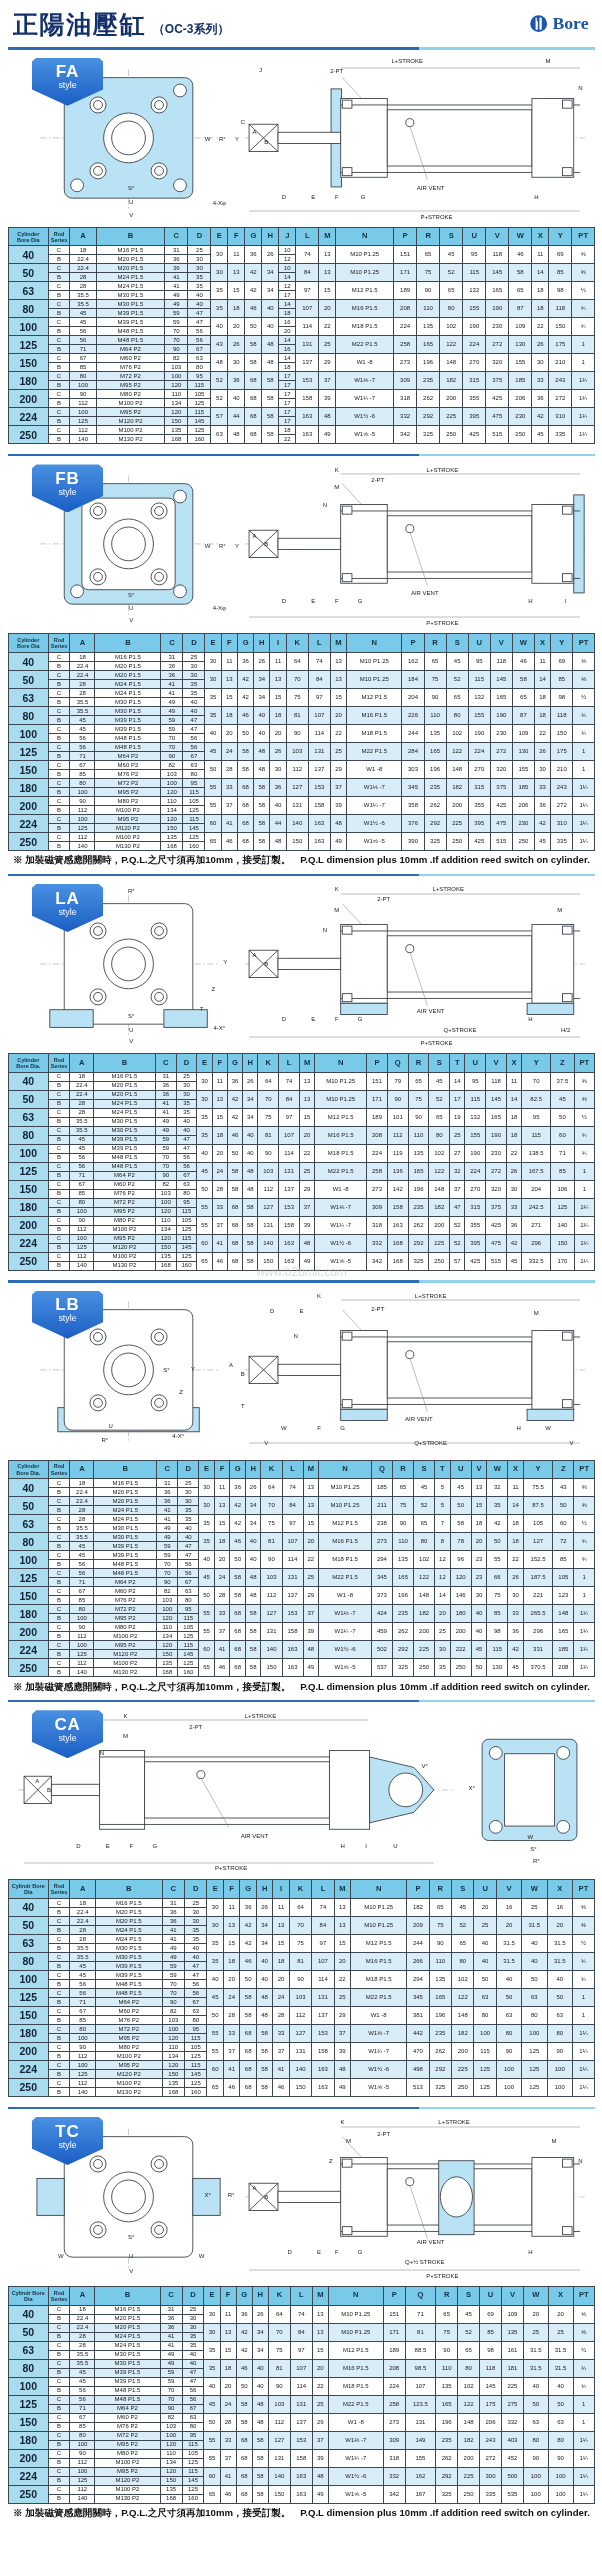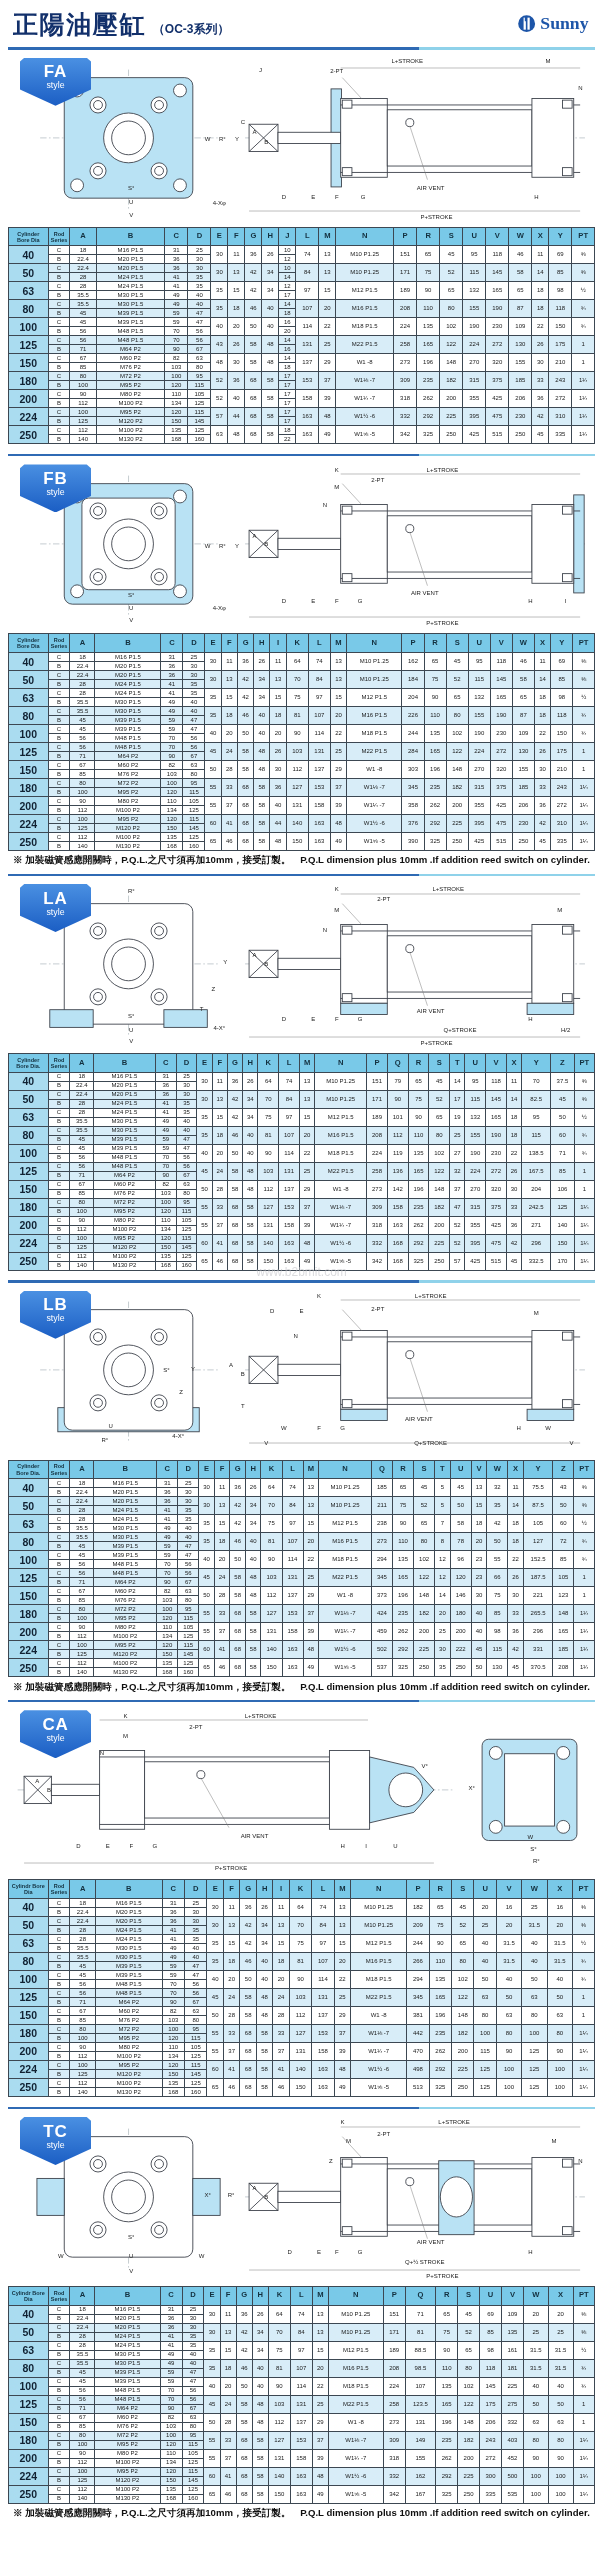--- a/index.html
+++ b/index.html
@@ -7,21 +7,21 @@
   
   .page-header{position:relative;padding:8px 13px 3.2px 13px;}
   .title-zh{font-size:25px;font-weight:bold;color:#12306b;letter-spacing:1.6px;}
   .title-series{font-size:12px;font-weight:bold;color:#12306b;margin-left:3.2px;}
   .brand{position:absolute;right:14.5px;top:13px;display:flex;align-items:center;gap:4px;}
   .brand-text{font-family:"Liberation Serif",serif;font-size:17.7px;color:#1d55a8;font-weight:bold;}
   .rule{height:2.4px;margin:3.2px 8px 4.8px 8px;background:linear-gradient(90deg,#2f6ab4 0 70%,#8fd2ea 70% 100%);}
   
   .panel{position:relative;}
   .diagram-wrap{position:relative;height:169px;margin:1.6px 8px 0 8px;}
-  .badge{position:absolute;left:12px;top:3.2px;width:71px;height:48px;z-index:3;
+  .badge{position:absolute;left:24px;top:3.2px;width:71px;height:48px;z-index:3;
     background:linear-gradient(180deg,#4a90e2,#1b5ec4);
     clip-path:polygon(6% 0,94% 0,100% 8%,100% 66%,50% 100%,0 66%,0 8%);
     display:flex;flex-direction:column;align-items:center;justify-content:flex-start;color:#fff;}
   .badge-main{font-size:17px;font-weight:bold;line-height:1;margin-top:5.6px;letter-spacing:0.8px;}
   .badge-sub{font-size:8.8px;line-height:1.2;}
   .diagram{position:absolute;inset:0;}
   .diagram svg{position:absolute;left:0;top:0;}
   .dim-label{position:absolute;transform:translate(-50%,-50%);font-size:6px;color:#222;white-space:nowrap;z-index:2;}
   .watermark{position:absolute;left:50%;transform:translateX(-50%);color:rgba(190,190,195,.55);font-size:12px;z-index:4;}
   
@@ -53,21 +53,21 @@
 <div class="page-header">
   <span class="title-zh">正陽油壓缸</span>
   <span class="title-series">（OC-3系列）</span>
   <span class="brand">
     <svg width="19.3" height="19.3" viewBox="0 0 24 24">
       <circle cx="12" cy="12" r="10.5" fill="#1d55a8"></circle>
       <rect x="8.2" y="4.5" width="2.8" height="15" fill="#ffffff"></rect>
       <rect x="13" y="4.5" width="2.8" height="15" fill="#ffffff"></rect>
       <rect x="8.2" y="4.5" width="2.8" height="6" fill="#1d55a8" transform="translate(1.5,-1.5)"></rect>
     </svg>
-    <span class="brand-text">Sunny</span>
+    <span class="brand-text">Bore</span>
   </span>
 </div>
 <div class="rule"></div>
 
 <div id="sections-root">
     <div class="panel">
       <div class="diagram-wrap">
         <div class="badge">
           <span class="badge-main">FA</span>
           <span class="badge-sub">style</span>

